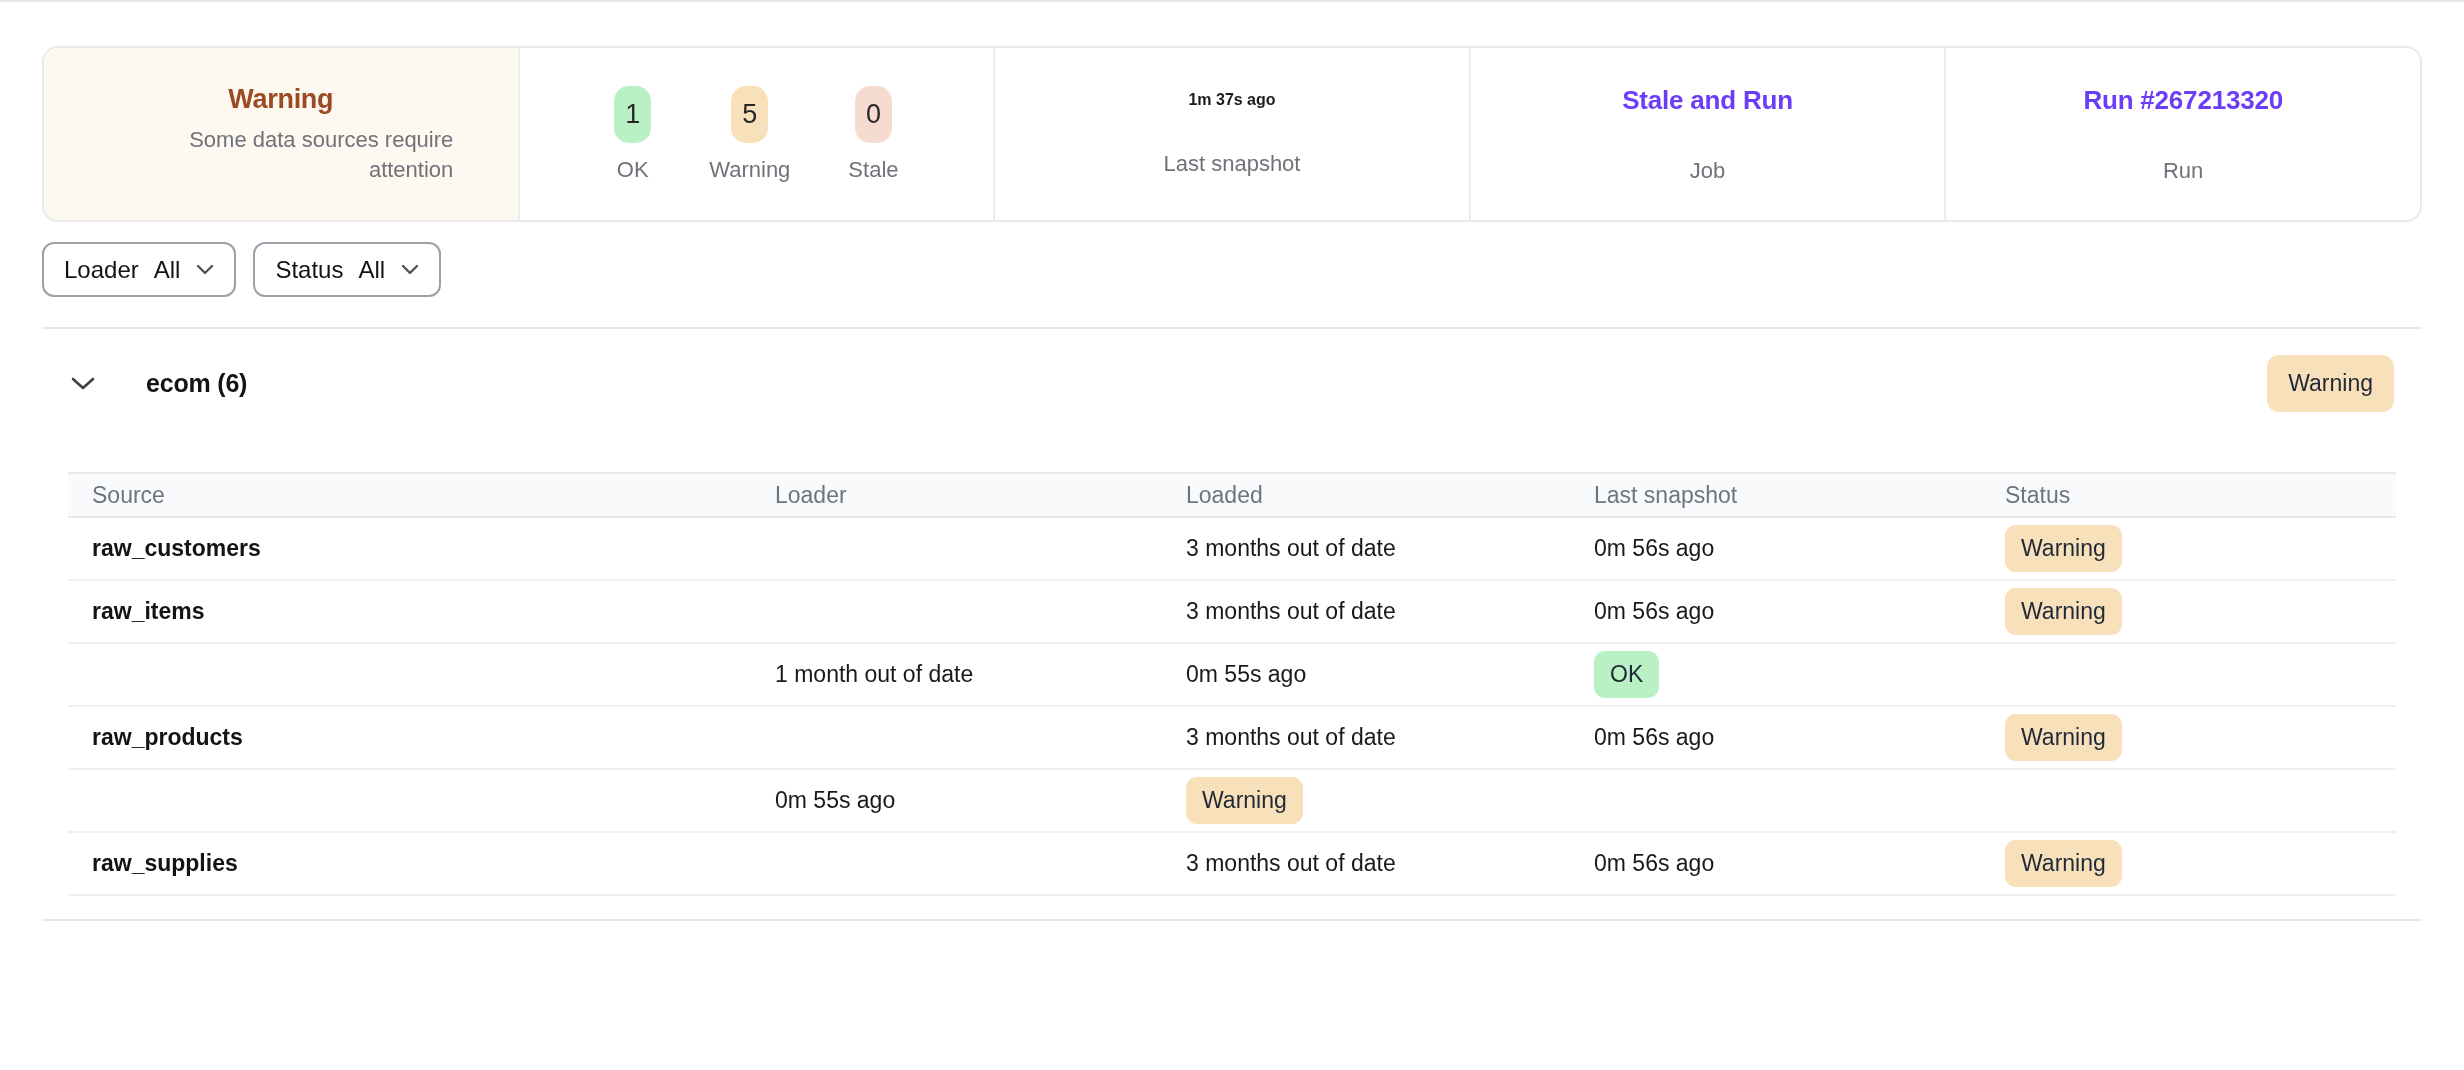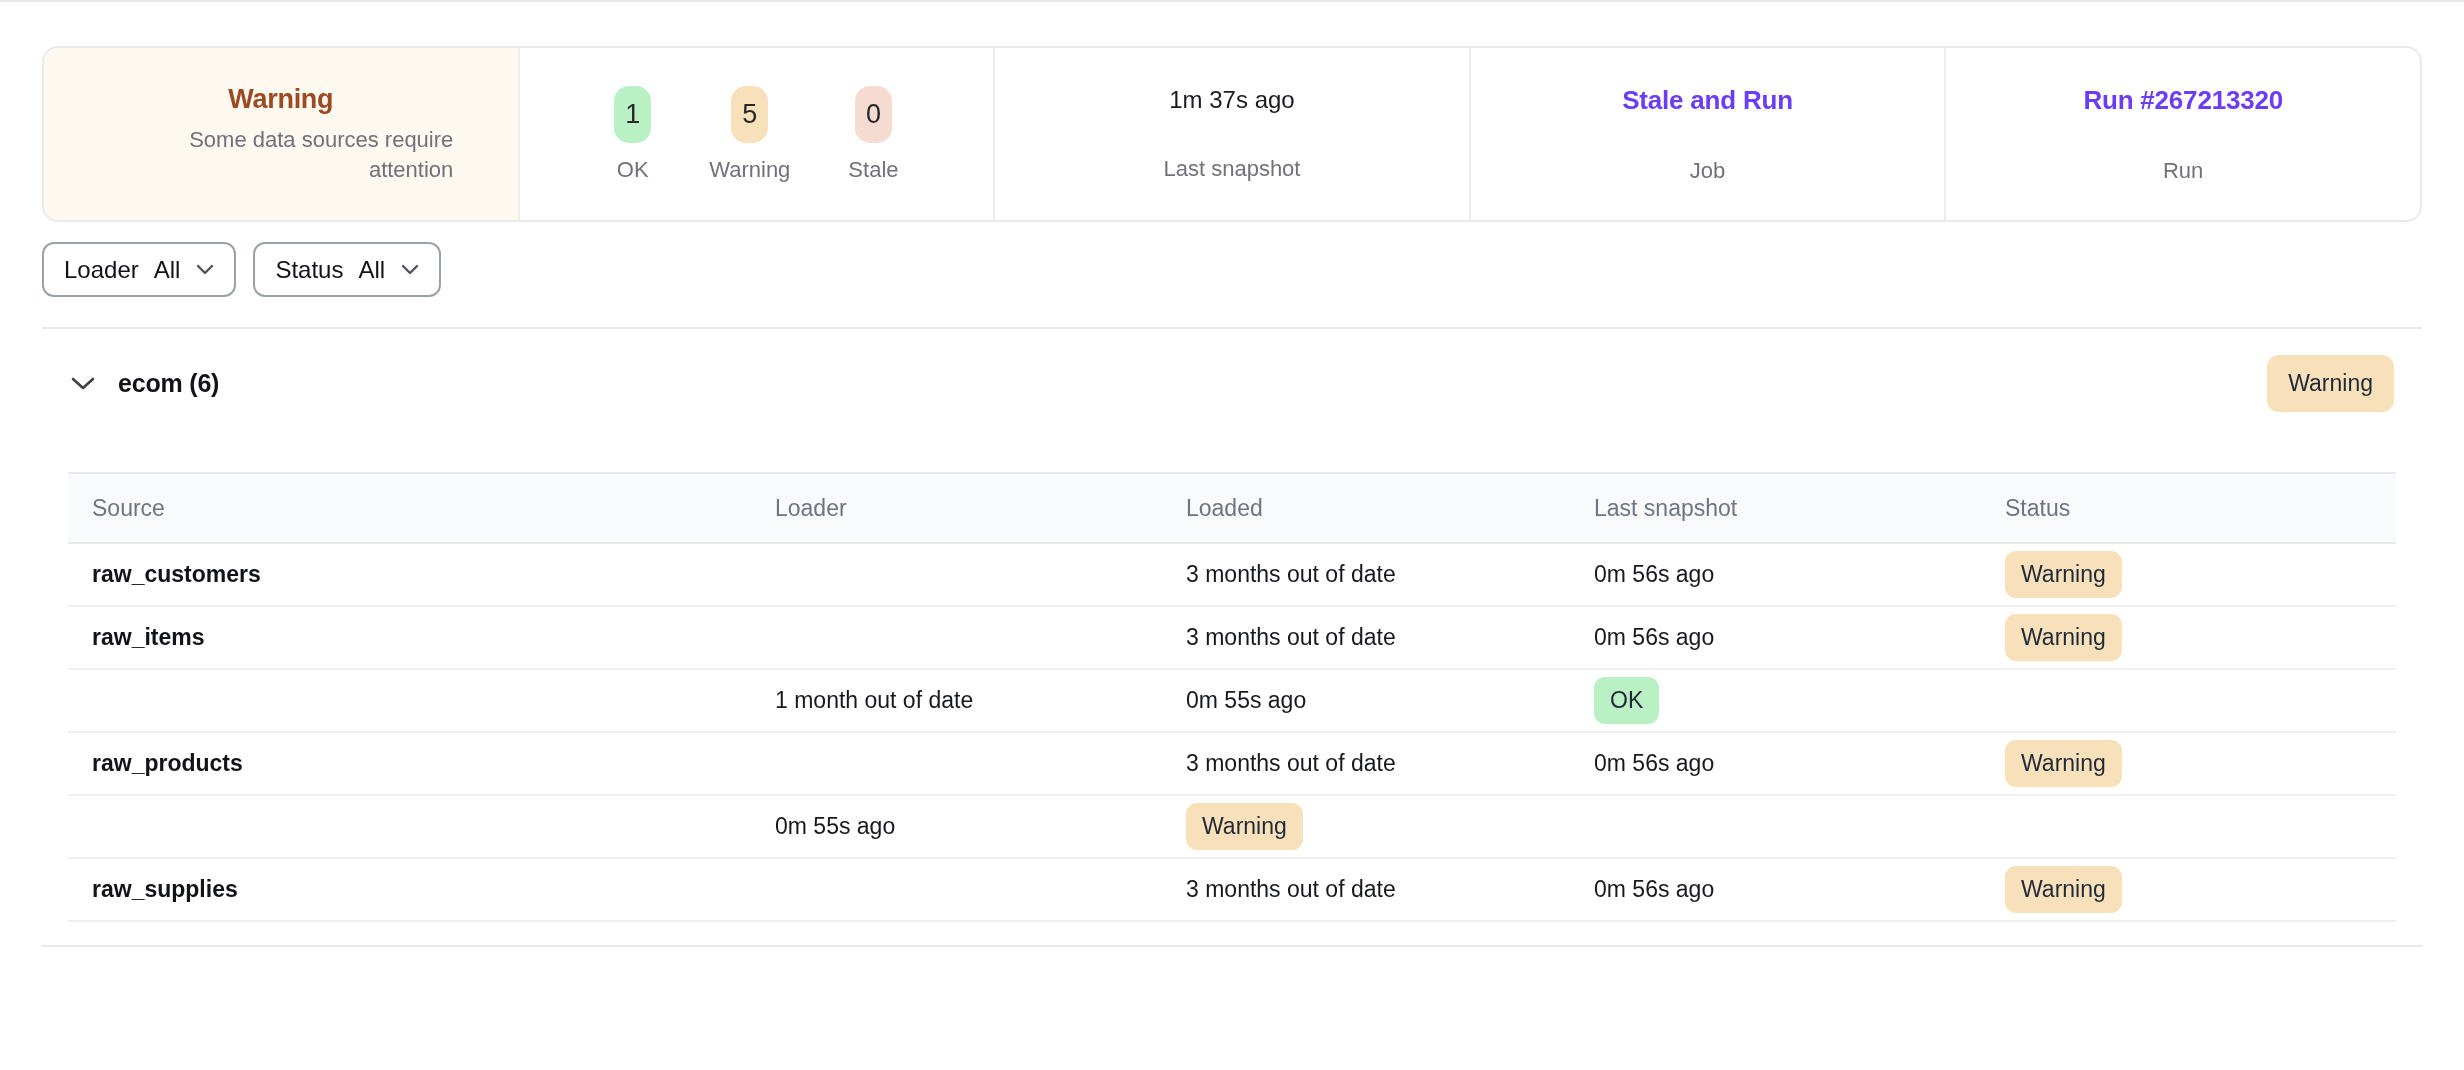--- a/index.html
+++ b/index.html
@@ -38,39 +38,39 @@
   .stats-cell { flex-direction: row; gap: 58px; }
   .stat { display: flex; flex-direction: column; align-items: center; gap: 14px; }
   .stat-badge {
     min-width: 37px; height: 57px; padding: 0 10px;
     border-radius: 15px;
     display: flex; align-items: center; justify-content: center;
     font-size: 27px; color: #27272a;
   }
   .stat-label { font-size: 22px; color: #71717a; }
 
-  .cell-value { font-size: 24px; font-weight: 400; color: #1b1b1f; }
+  .cell-value { font-size: 16px; font-weight: 700; color: #1b1b1f; }
   .link { font-size: 26px; font-weight: 700; color: #6b3df6; text-decoration: none; cursor: pointer; letter-spacing: -0.2px; }
   .cell-label { margin-top: 42px; font-size: 22px; color: #71717a; }
 
   
   .filters { margin-top: 20px; display: flex; gap: 17px; }
   .filter-btn {
     height: 55px; padding: 0 20px;
     border: 2px solid #9ba1a8; border-radius: 12px;
     background: #fff; cursor: pointer;
     display: inline-flex; align-items: center; gap: 15px;
     font-family: inherit; font-size: 24px; color: #121316; font-weight: 500;
   }
   .chev-sm { display: inline-flex; margin-left: 1px; }
 
   .divider { border: none; border-top: 2px solid #e8e8ea; margin: 30px 0 0 0; }
 
   
-  .group-header { margin-top: 25px; height: 58px; display: flex; align-items: center; padding: 0 28px; cursor: pointer; }
+  .group-header { margin-top: 25px; height: 58px; display: flex; align-items: center; padding: 0 28px; cursor: pointer; gap: 28px; }
   .chev-lg { display: inline-flex; }
   .group-title { margin-left: 22px; font-size: 25px; font-weight: 700; letter-spacing: -0.2px; color: #121316; }
 
   .badge {
     display: inline-flex; align-items: center; justify-content: center;
     height: 47px; padding: 0 16px; border-radius: 11px;
     font-size: 23px; color: #1f2937; width: max-content;
   }
   .group-badge { margin-left: auto; height: 57px; padding: 0 21px; border-radius: 12px; }
   .b-ok { background: #b9f1c5; }
@@ -79,21 +79,21 @@
 
   
   .table { margin: 60px 26px 0; }
   .thead, .trow {
     display: grid;
     grid-template-columns: 683px 411px 408px 411px 1fr;
     align-items: center;
     padding-left: 24px;
   }
   .thead {
-    height: 72px;
+    height: 46px;
     background: #f9fafb;
     border-top: 2px solid #e8e8ea;
     border-bottom: 2px solid #e8e8ea;
     color: #6e7480; font-size: 23px;
   }
   .trow { height: 63px; border-bottom: 2px solid #f0f0f2; font-size: 23px; color: #17191c; }
   .src { font-weight: 600; color: #121316; }
 
   .bottom-divider { margin-top: 23px; }
 </style>

